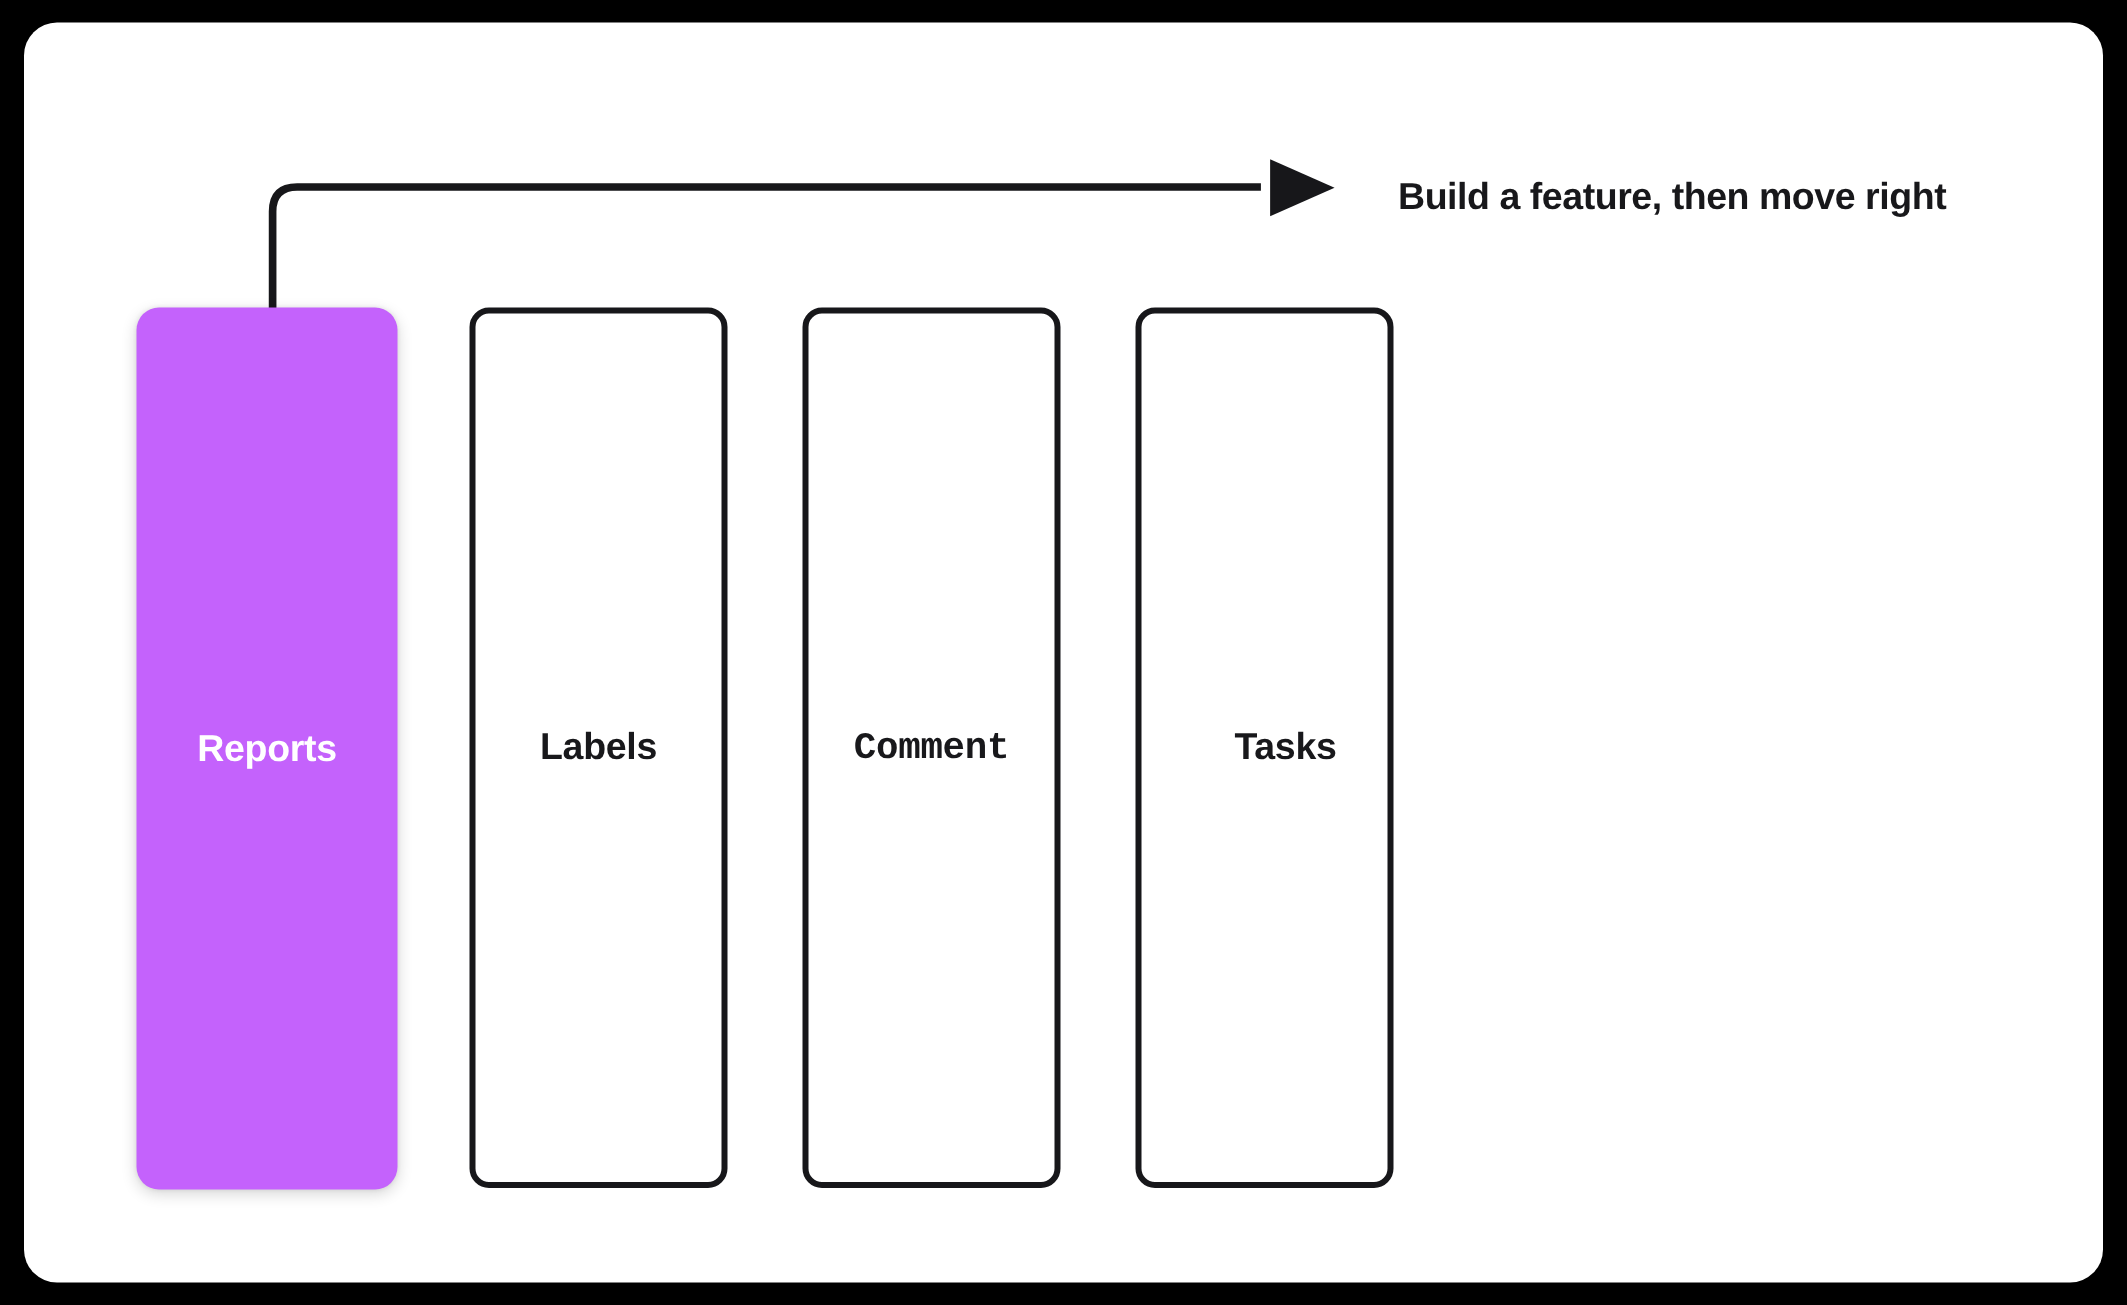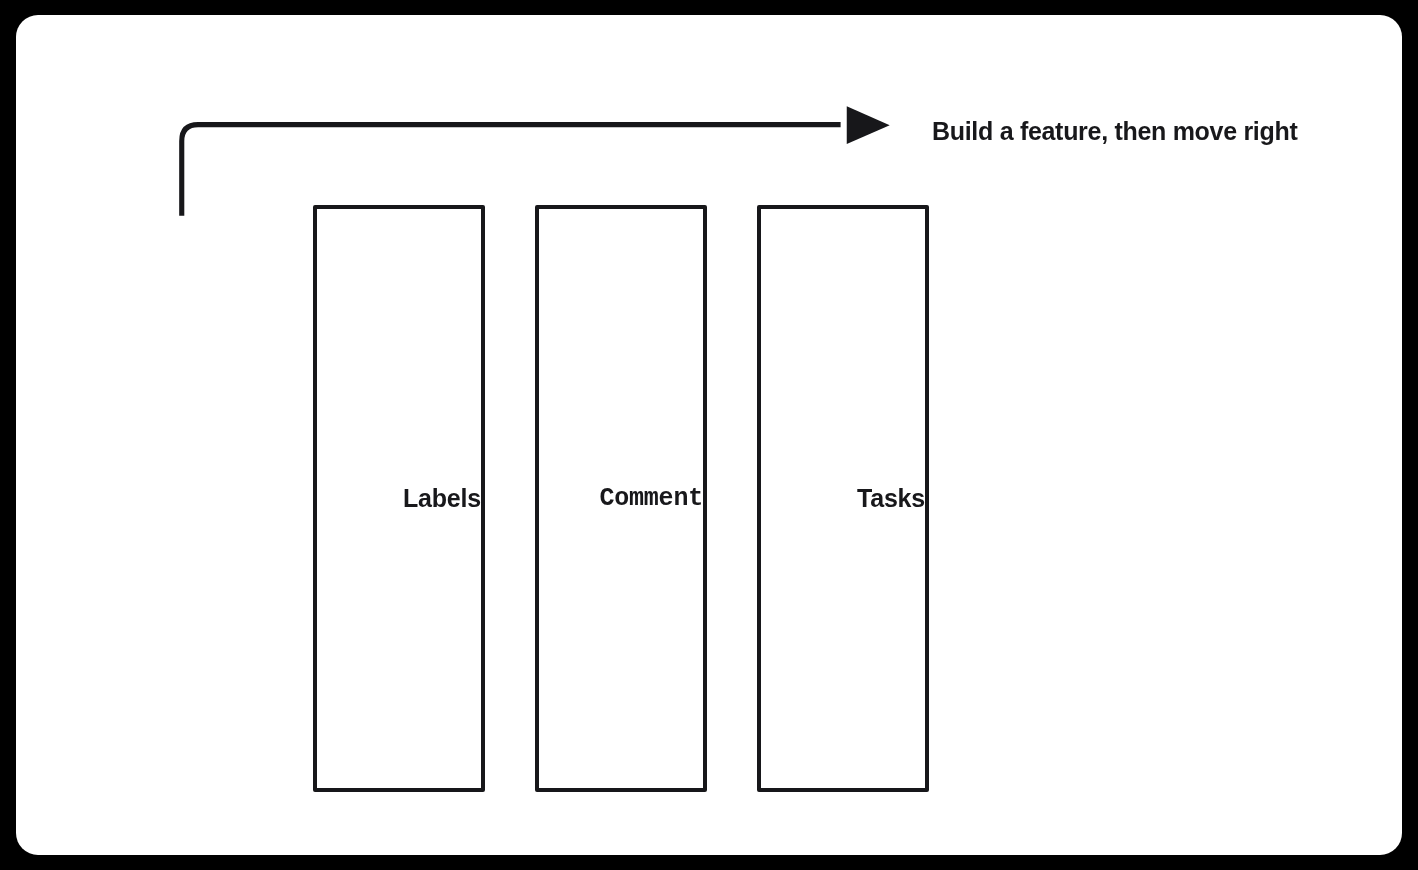--- a/index.html
+++ b/index.html
@@ -48,22 +48,21 @@
     justify-content: center;
   }
   .column.active {
     background: #c462fc;
     border-radius: 15px;
     box-shadow: 0 3px 10px rgba(0,0,0,0.16), 0 0 3px rgba(0,0,0,0.07);
   }
   .column.plain {
     background: #ffffff;
     border: 4px solid #17171a;
-    border-radius: 2px;
-    justify-content: flex-end;
+    border-radius: 13px;
   }
 
   .column-label {
     font-size: 25px;
     font-weight: bold;
     letter-spacing: -0.2px;
     white-space: nowrap;
     user-select: none;
   }
   .column.active .column-label { color: #ffffff; }
@@ -100,20 +99,23 @@
 
     <div id="board">
 
       <svg id="arrow-layer" viewBox="0 0 1386 840" width="1386" height="840" xmlns="http://www.w3.org/2000/svg" aria-hidden="true">
         <path d="M 162 191 L 162 118 Q 162 102 178 102 L 806 102" fill="none" stroke="#17171a" stroke-width="5" stroke-linecap="butt" stroke-linejoin="round"></path>
         <polygon points="812,84 854,102.5 812,121" fill="#17171a"></polygon>
       </svg>
 
       <div id="caption">Build a feature, then move right</div>
 
+      <div class="column active" style="left:75px; top:190px; width:174px; height:588px;">
+        <span class="column-label">Reports</span>
+      </div>
 
       <div class="column plain" style="left:297px; top:190px; width:172px; height:587px;">
         <span class="column-label">Labels</span>
       </div>
 
       <div class="column plain" style="left:519px; top:190px; width:172px; height:587px;font-family:Liberation Mono, monospace;">
         <span class="column-label">Comment</span>
       </div>
 
       <div class="column plain" style="left:741px; top:190px; width:172px; height:587px;padding-left:28px;">

